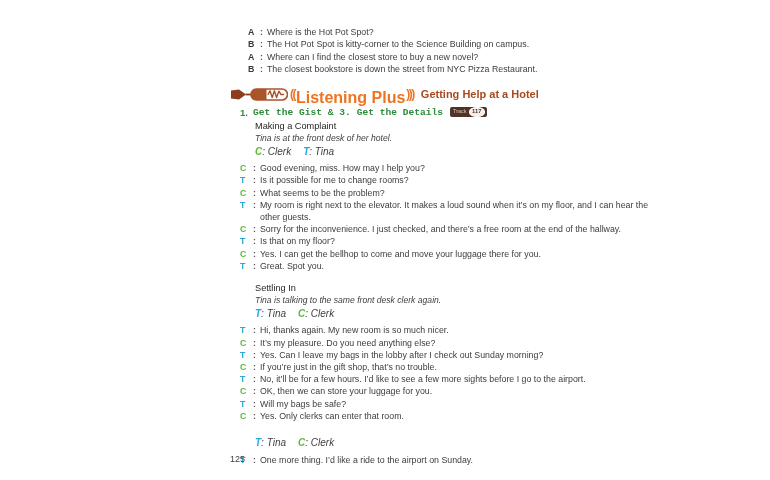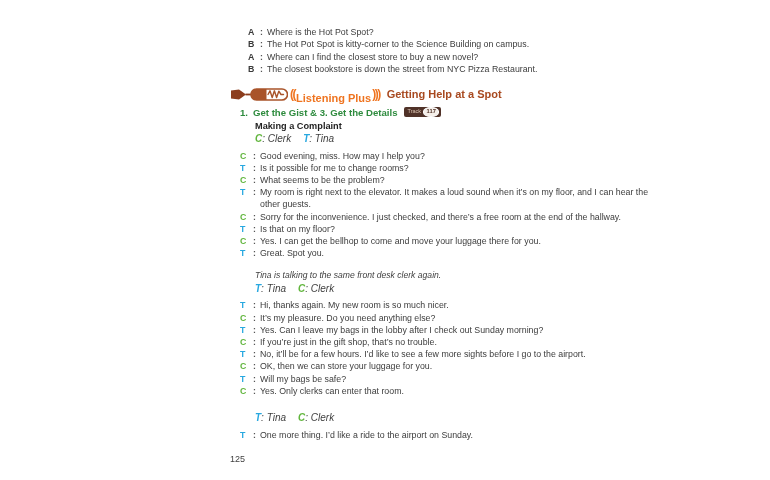--- a/index.html
+++ b/index.html
@@ -15,37 +15,37 @@
   .ab-spk { flex:0 0 15px; display:flex; justify-content:space-between; padding-right:4px; }
   .ab-ltr { font-weight:bold; color:#3a3a3a; }
   .col { font-weight:bold; color:#555; }
 
   
   .lp-bar { display:flex; align-items:center; margin:10px 0 4px 0; height:17px; }
   .lp-icon { flex:0 0 auto; margin-right:2px; }
   .lp-open, .lp-close { color:var(--orange); font-weight:bold; font-size:12px; letter-spacing:-1.5px; }
   .lp-open { margin-right:1px; }
   .lp-close { margin-right:7px; margin-left:1px; }
-  .lp-label { color:var(--orange); font-weight:bold; font-size:11px;margin-top:7px; }
+  .lp-label { color:var(--orange); font-weight:bold; font-size:16px;margin-top:7px; }
   .lp-title { color:var(--brick); font-weight:bold; font-size:11px; }
 
   
   .activity { display:flex; align-items:center; margin:2px 0 3px 0; }
   .act-num { margin-left:10px; width:13px; color:var(--green); font-weight:bold; font-size:9.6px; }
-  .act-text { color:var(--green); font-weight:bold; font-size:9.6px; }
+  .act-text { color:var(--green); font-weight:bold; font-size:9.6px;font-family:Liberation Mono, monospace; }
   .track-badge { display:inline-flex; align-items:center; margin-left:7px; background:var(--badge); border-radius:2px; padding:1px 2px 1px 3px; height:8px; }
   .track-word { color:#d9c2b0; font-size:5.5px; line-height:1; margin-right:2px; }
   .track-oval { background:#f5efe9; border:0.8px solid #fff; border-radius:50%; color:var(--badge); font-size:5.8px; font-weight:bold; line-height:1; padding:0.8px 2.5px; }
 
   
   .section { margin-top:0; }
   .sec-gap-1 { margin-top:2px; }
   .sec-gap-2 { margin-top:11px; }
   .sec-gap-3 { margin-top:15px; }
-  .sec-title { font-weight:bold; font-size:9.2px; color:#1f1f1f; margin:0 0 2.5px 25px; }
+  .sec-title { font-weight:normal; font-size:9.2px; color:#1f1f1f; margin:0 0 2.5px 25px; }
   .intro { font-style:italic; font-size:8.6px; color:#3f3f3f; margin:0 0 1.5px 25px; line-height:11px; }
   .legend { font-style:italic; font-size:10px; color:#3f3f3f; margin:0 0 5.5px 25px; line-height:11px; }
   .legend .ltr { font-style:italic; }
   .legend .sp { display:inline-block; width:12px; }
 
   .line { display:flex; margin-left:10px; font-size:8.8px; line-height:12.2px; color:#3c3c3c; }
   .spk { flex:0 0 16px; display:flex; justify-content:space-between; padding-right:4px; }
   .ltr { font-weight:bold; }
   .c-green { color:var(--speaker-green); }
   .c-blue { color:var(--speaker-blue); }
@@ -94,34 +94,35 @@
       <svg class="lp-icon" width="58" height="17" viewBox="0 0 58 17">
         <polygon points="1,4.5 9,3.5 16,8.5 9,13.5 1,12.5" fill="#8c3d1d"></polygon>
         <rect x="15.5" y="7.6" width="5.5" height="1.8" fill="#8c3d1d"></rect>
         <rect x="21" y="3" width="36.5" height="11" rx="5.5" fill="none" stroke="#a9542a" stroke-width="1.6"></rect>
         <path d="M26.5,3 h10 v11 h-10 a5.5,5.5 0 0 1 0,-11 z" fill="#a9542a"></path>
         <polyline points="38,8.5 40,4.8 42.2,11.5 44.4,4.8 46.6,11.5 48.8,5.2 51,8.5 53.5,8.5" fill="none" stroke="#a9542a" stroke-width="1.4" stroke-linejoin="round" stroke-linecap="round"></polyline>
       </svg>
       <span class="lp-open">((</span>
       <span class="lp-label">Listening Plus</span>
       <span class="lp-close">)))</span>
-      <span class="lp-title">Getting Help at a Spot</span>
+      <span class="lp-title">Getting Help at a Hotel</span>
     </div>
 
     <div class="activity">
       <span class="act-num">1.</span>
       <span class="act-text">Get the Gist &amp; 3. Get the Details</span>
       <span class="track-badge">
         <span class="track-word">Track</span>
         <span class="track-oval">117</span>
       </span>
     </div>
 
     <div class="section sec-gap-1">
       <div class="sec-title">Making a Complaint</div>
+      <div class="intro">Tina is at the front desk of her hotel.</div>
       <div class="legend">
         <span class="ltr c-green">C</span><span>: </span><span>Clerk</span><span class="sp"></span><span class="ltr c-blue">T</span><span>: </span><span>Tina</span>
       </div>
       <div class="line">
         <span class="spk">
             <span class="ltr c-green">C</span>
             <span class="col">:</span>
           </span>
         <span class="txt">Good evening, miss. How may I help you?</span>
       </div>
@@ -170,20 +171,21 @@
       <div class="line">
         <span class="spk">
             <span class="ltr c-blue">T</span>
             <span class="col">:</span>
           </span>
         <span class="txt">Great. Spot you.</span>
       </div>
     </div>
 
     <div class="section sec-gap-2">
+      <div class="sec-title">Settling In</div>
       <div class="intro">Tina is talking to the same front desk clerk again.</div>
       <div class="legend">
         <span class="ltr c-blue">T</span><span>: </span><span>Tina</span><span class="sp"></span><span class="ltr c-green">C</span><span>: </span><span>Clerk</span>
       </div>
       <div class="line">
         <span class="spk">
             <span class="ltr c-blue">T</span>
             <span class="col">:</span>
           </span>
         <span class="txt">Hi, thanks again. My new room is so much nicer.</span>

